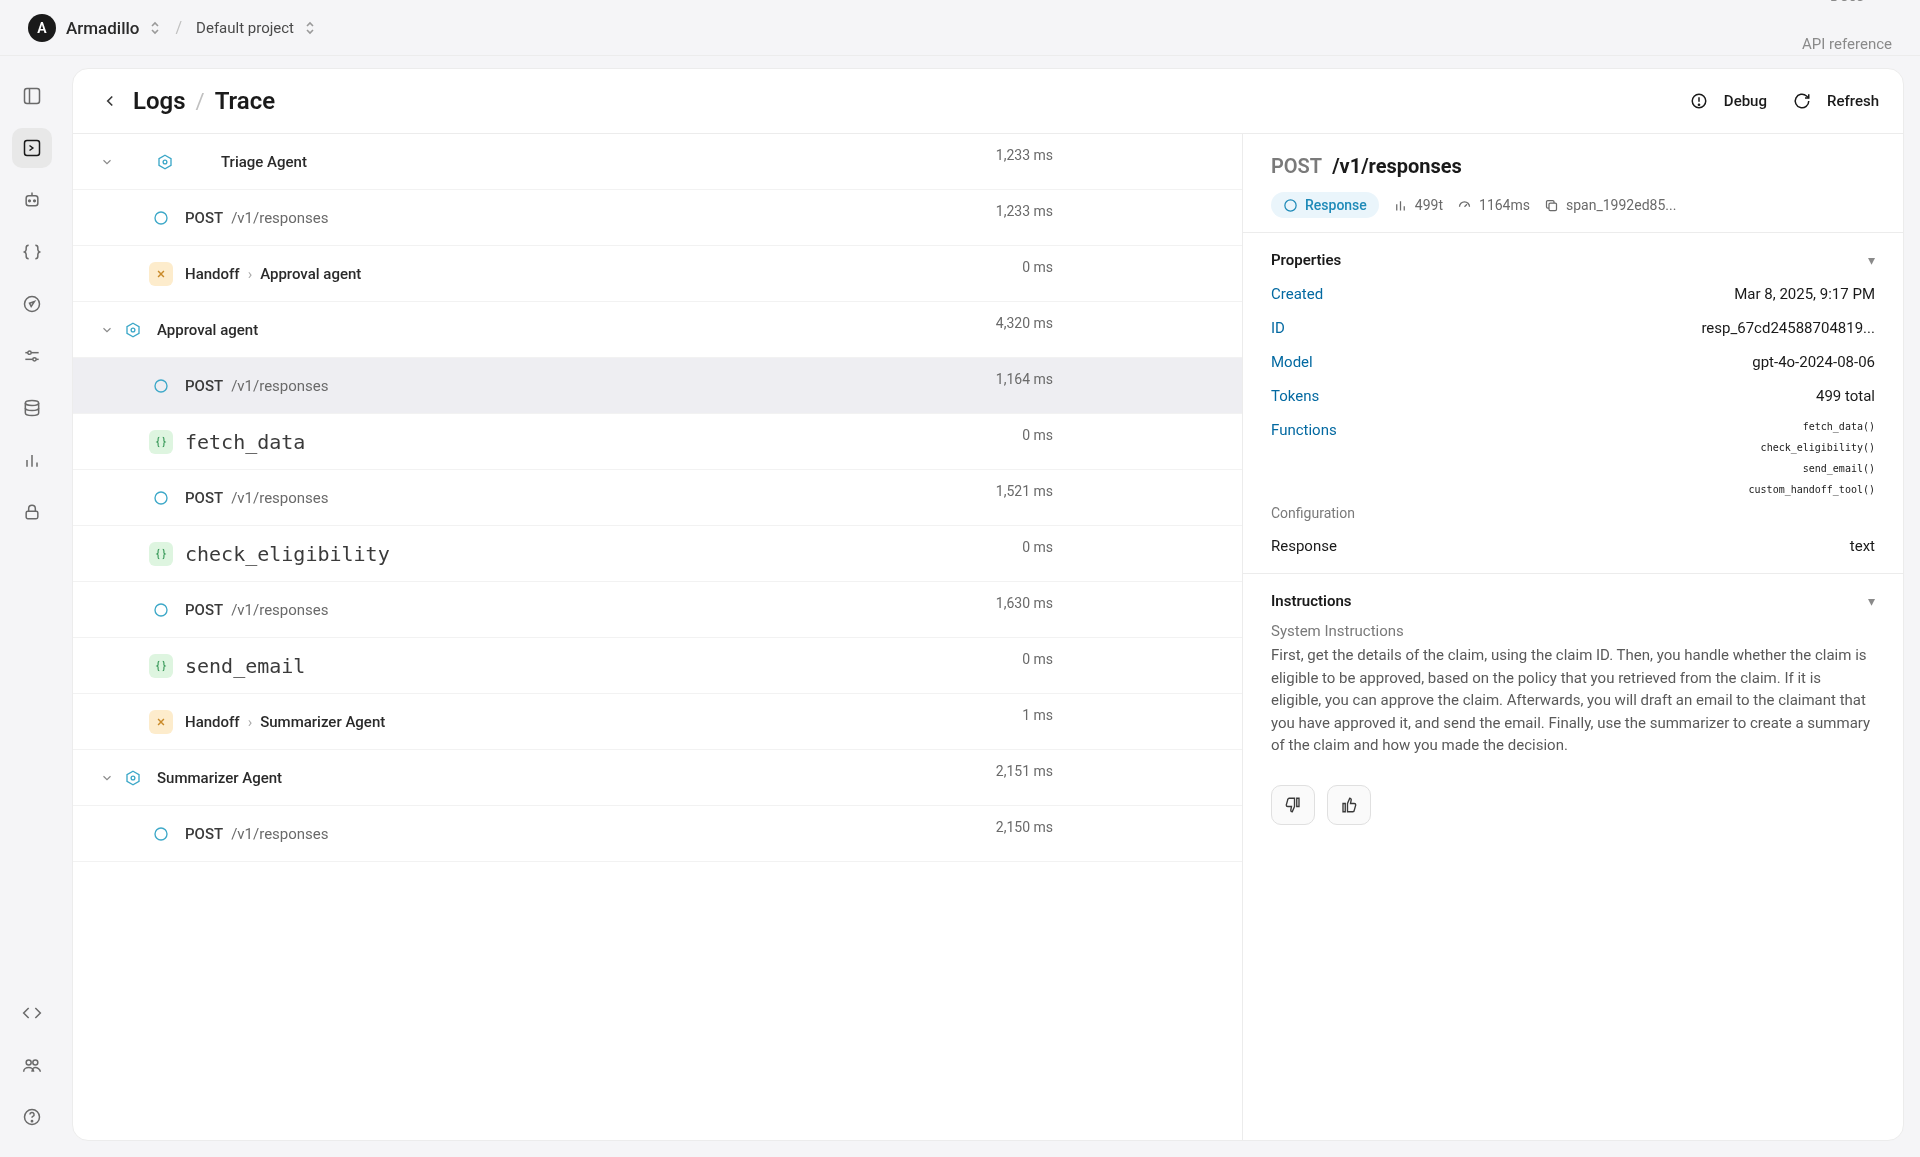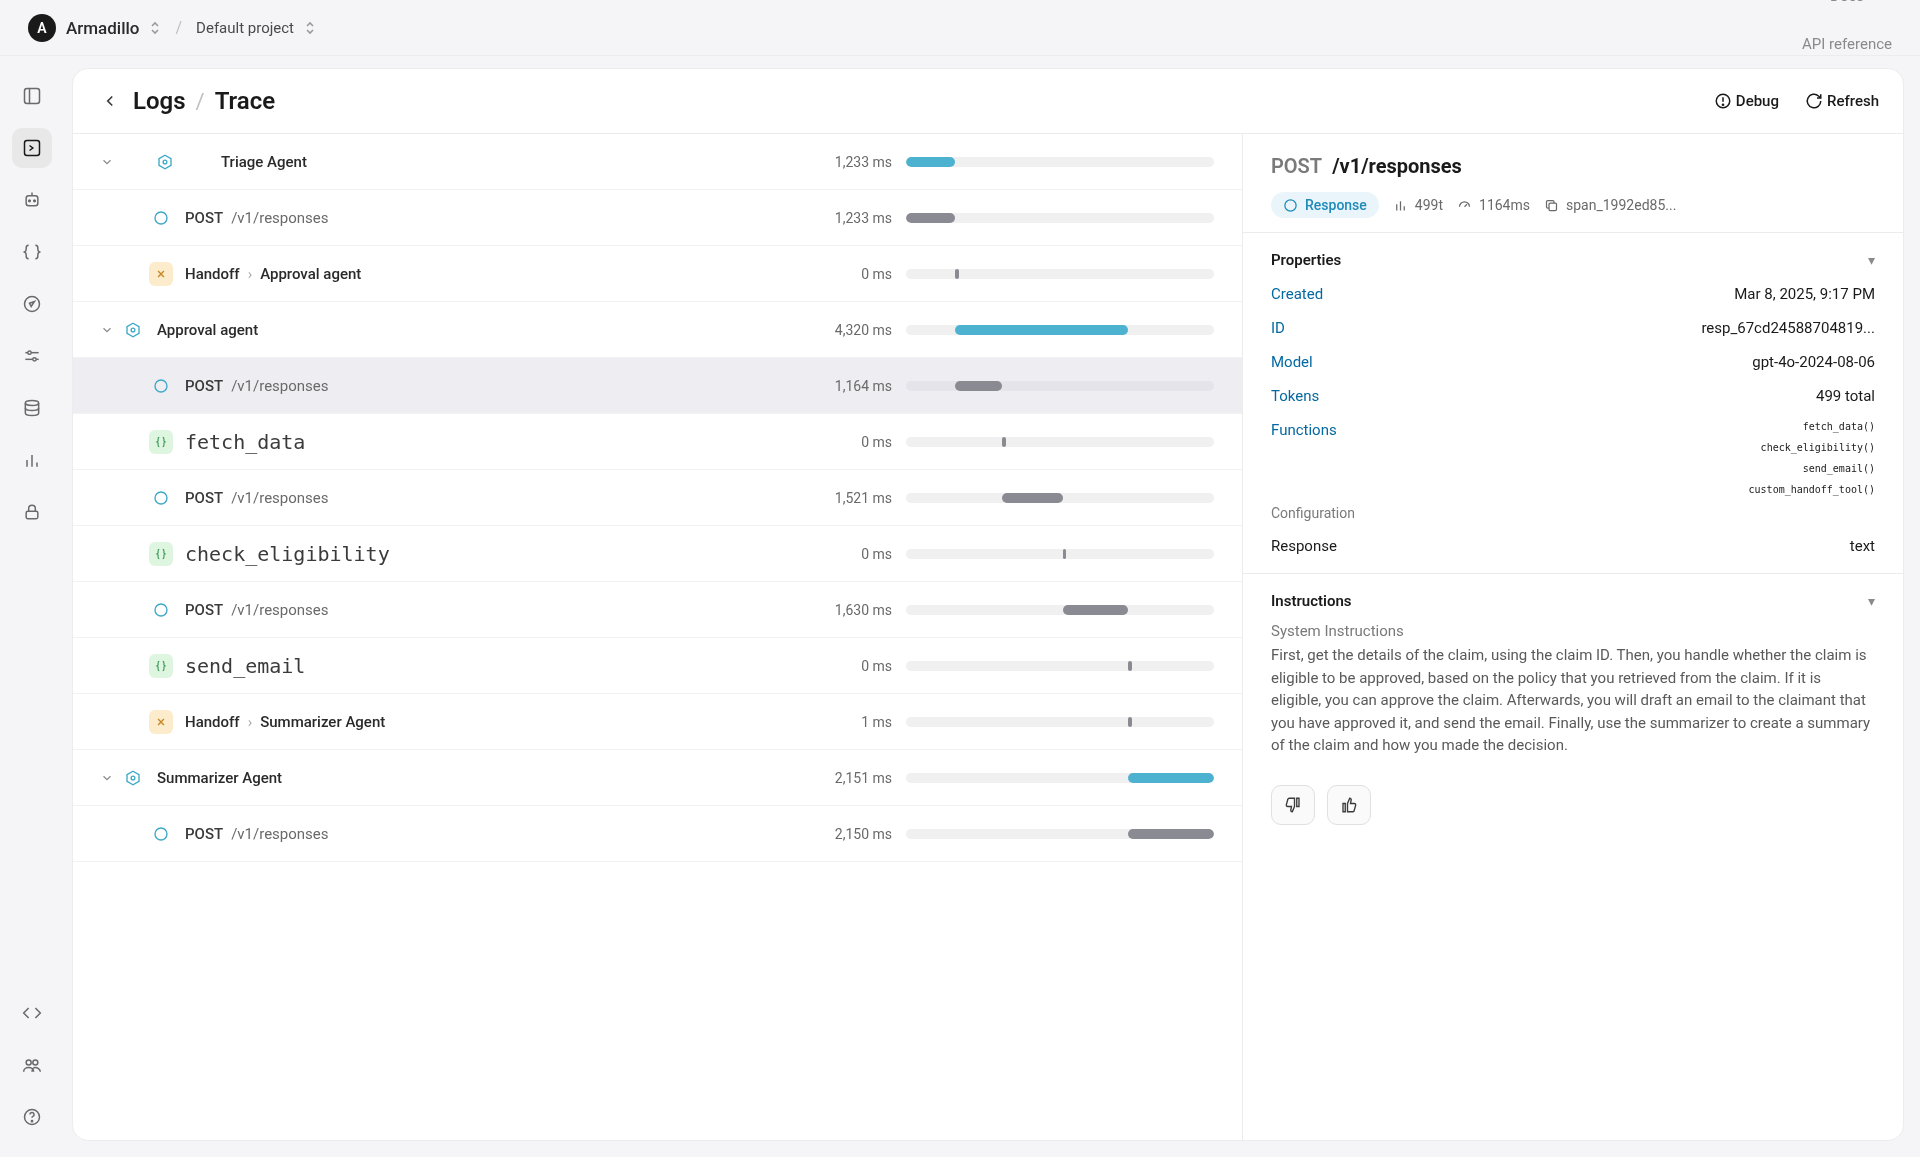--- a/index.html
+++ b/index.html
@@ -70,21 +70,21 @@
   display:flex; align-items:center; padding: 18px 24px;
   border-bottom: 1px solid #ececec;
   gap: 10px;
 }
 .back-btn { cursor:pointer; color:#3a3a3a; display:inline-flex; padding:4px; }
 .crumbs { display:flex; align-items:center; gap: 10px; }
 .crumb { font-size: 24px; font-weight: 600; color: #1a1a1a; }
 .crumb.parent { cursor:pointer; }
 .slash { color: #c0c0c0; font-size: 22px; }
 .header-actions { margin-left:auto; display:flex; gap: 26px; }
-.hact { display:flex; align-items:flex-end; gap:4px; font-size:15px; font-weight:500; color:#1a1a1a; cursor:pointer; }
+.hact { display:flex; align-items:flex-end; gap:16px; font-size:15px; font-weight:500; color:#1a1a1a; cursor:pointer; }
 .content { display:flex; flex:1; min-height:0; }
 .trace-panel {
   flex: 1; min-width: 0;
   border-right: 1px solid #ececec;
   overflow-y: auto;
 }
 .detail-panel {
   width: 660px; overflow-y:auto;
   display:flex; flex-direction:column;
 }
@@ -100,21 +100,21 @@
 .span-icon { width:24px; height:24px; border-radius:6px; display:flex; align-items:center; justify-content:center; margin-right: 12px; flex-shrink:0; }
 .ic-agent { color:#3da8c8; }
 .ic-post { color:#3da8c8; }
 .ic-handoff { background:#fdeccc; }
 .ic-fn { background:#def5e0; }
 .span-label { display:flex; align-items:center; gap:8px; font-size:15px; flex:1; min-width:0; }
 .span-label .method { font-weight:500; color:#3a3a3a; }
 .span-label .path { color:#6a6a6a; }
 .span-label .name { font-weight:500; color:#2a2a2a; }
 .span-label .mono { font-family: ui-monospace, Menlo, monospace; font-size: 20px; color:#3a3a3a;}
-.mid { display:flex; align-items:center; gap:14px; width: 430px; padding-right: 28px; }
+.mid { display:flex; align-items:center; gap:14px; width: 430px; padding-right: 28px; flex-direction: column; }
 .dur { font-size: 14px; color:#6a6a6a; width:80px; text-align:right; }
 .bar-track { flex:1; height:10px; background:#f0f0f0; border-radius:5px; position:relative; overflow:hidden; }
 .span-row.selected .bar-track { background:#e4e4ea; }
 .bar-fill { position:absolute; top:0; bottom:0; border-radius:5px; }
 .bar-blue { background:#4db2d0; }
 .bar-gray { background:#8a8a92; }
 
 .detail-header { padding: 20px 28px 14px; }
 .detail-title { display:flex; gap:10px; align-items:baseline; }
 .dm { font-size:20px; font-weight:600; color:#7a7a7a; }

